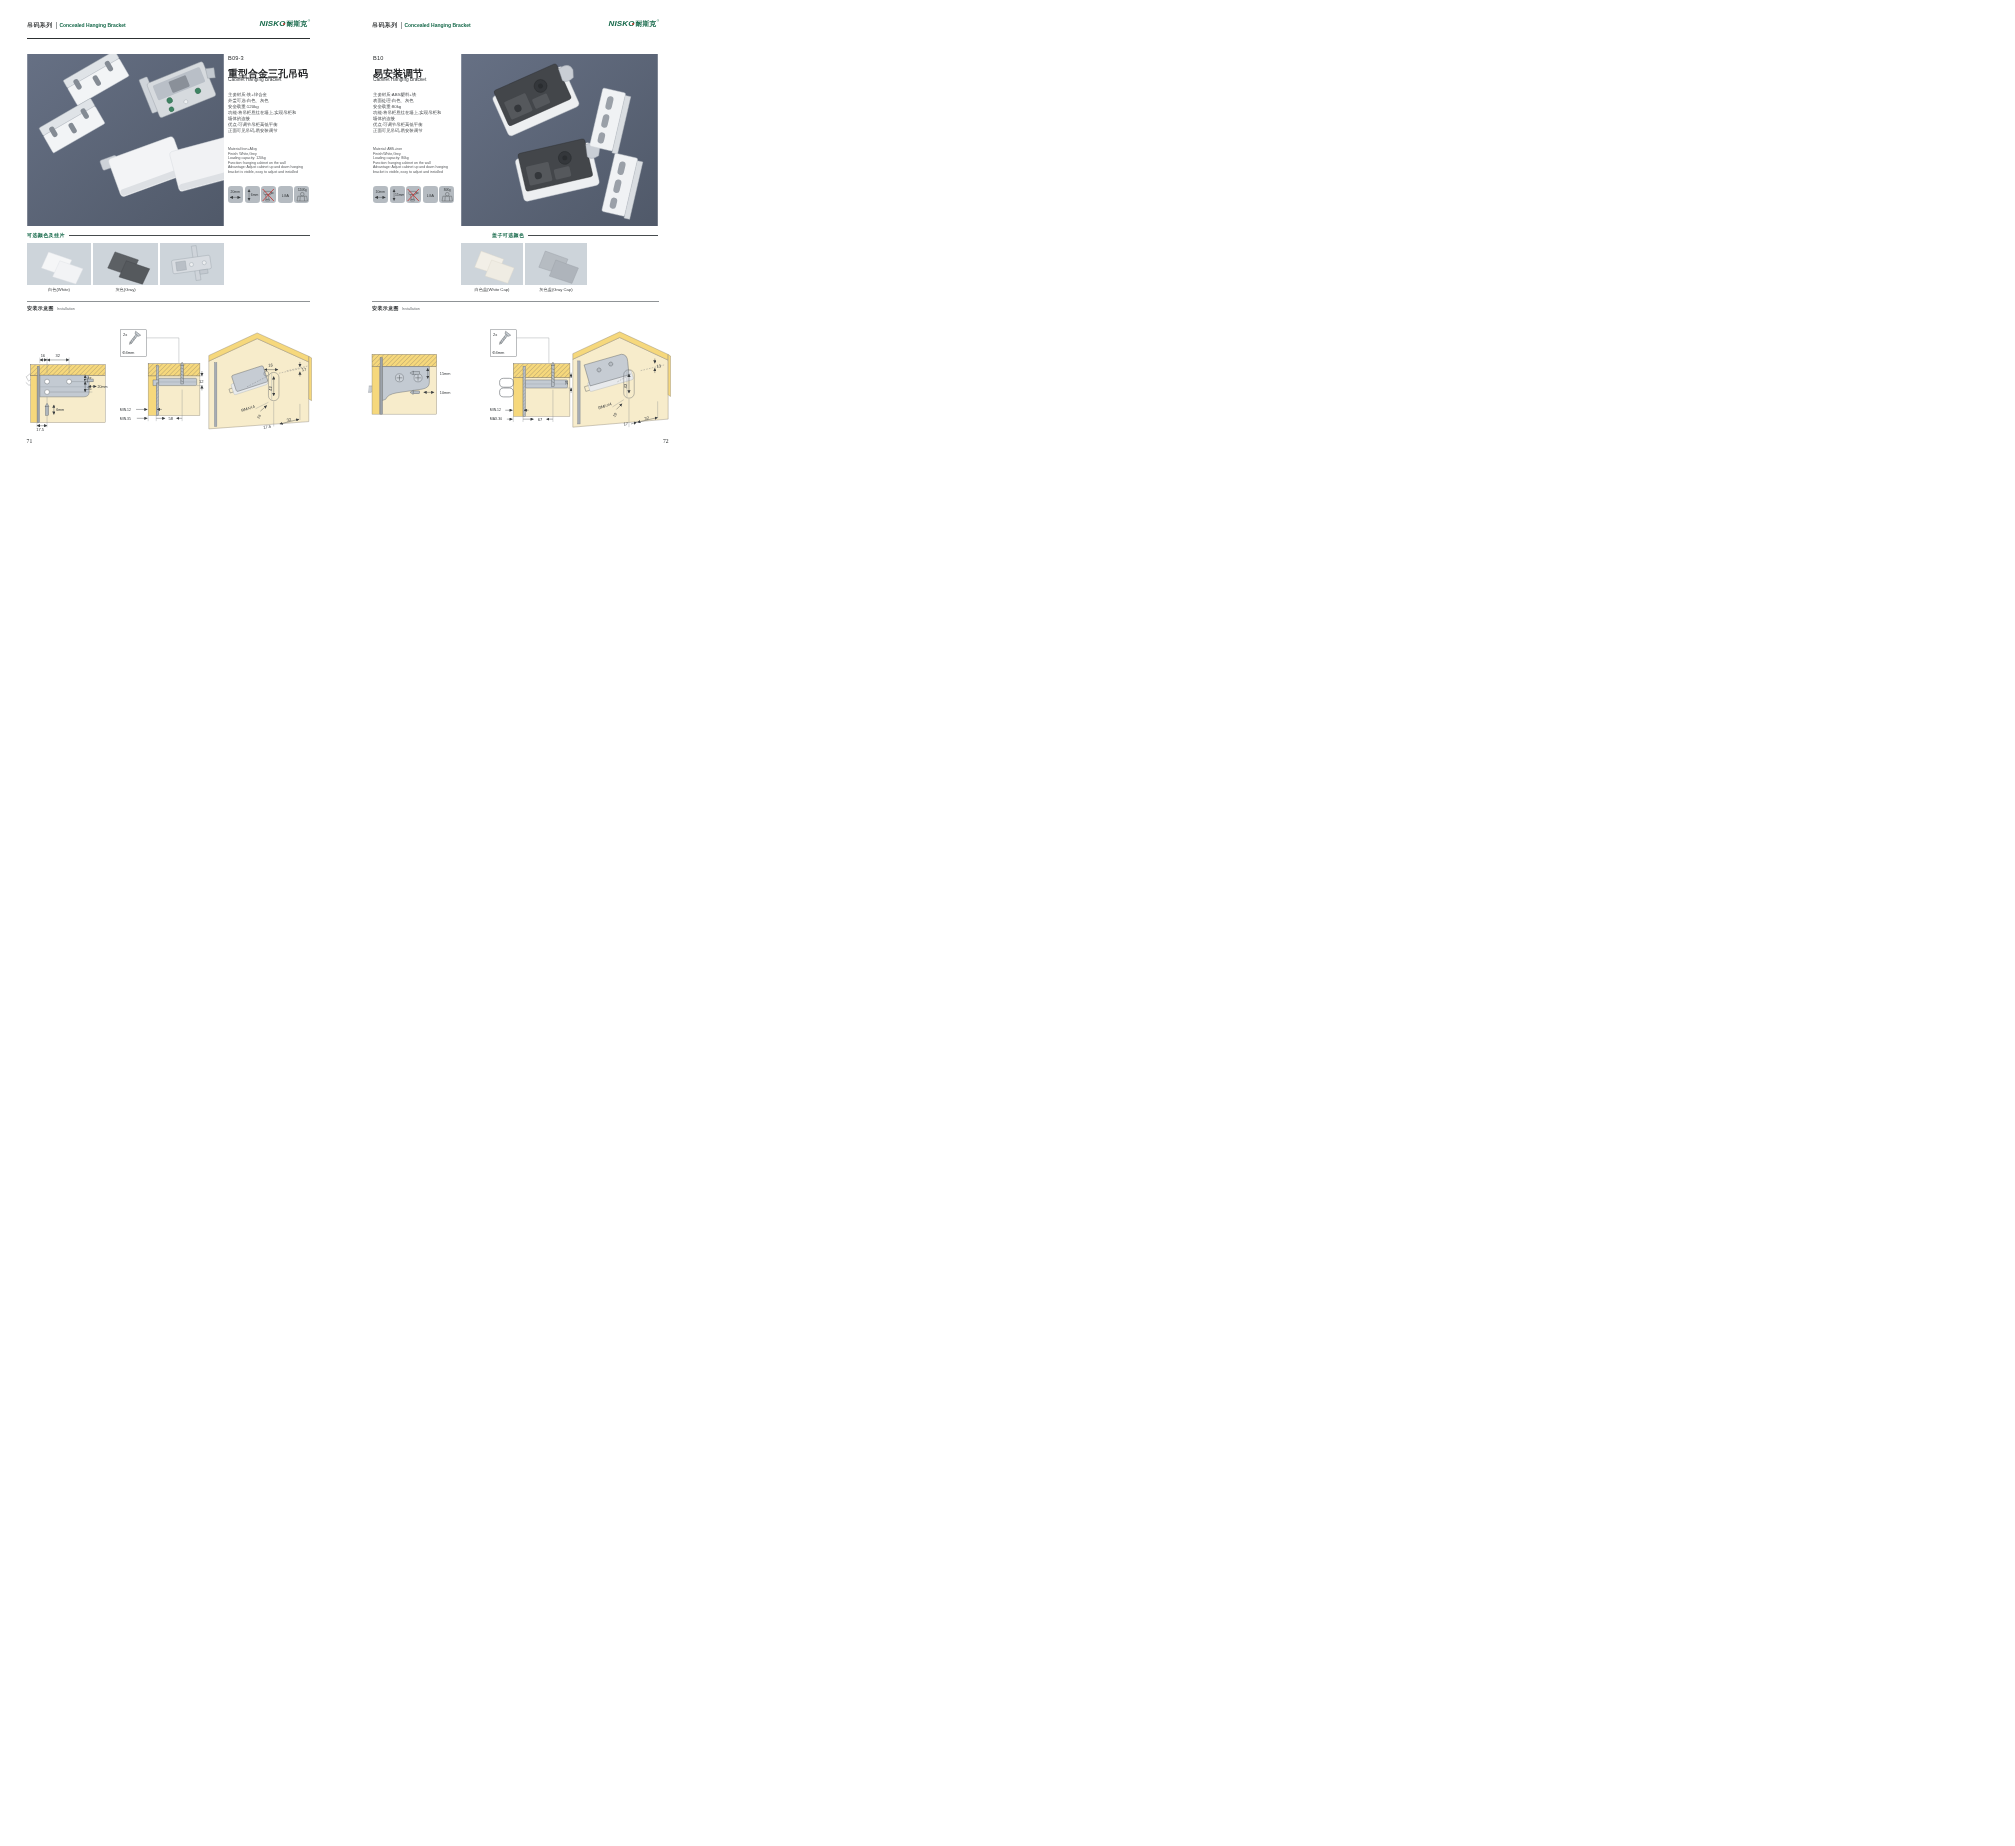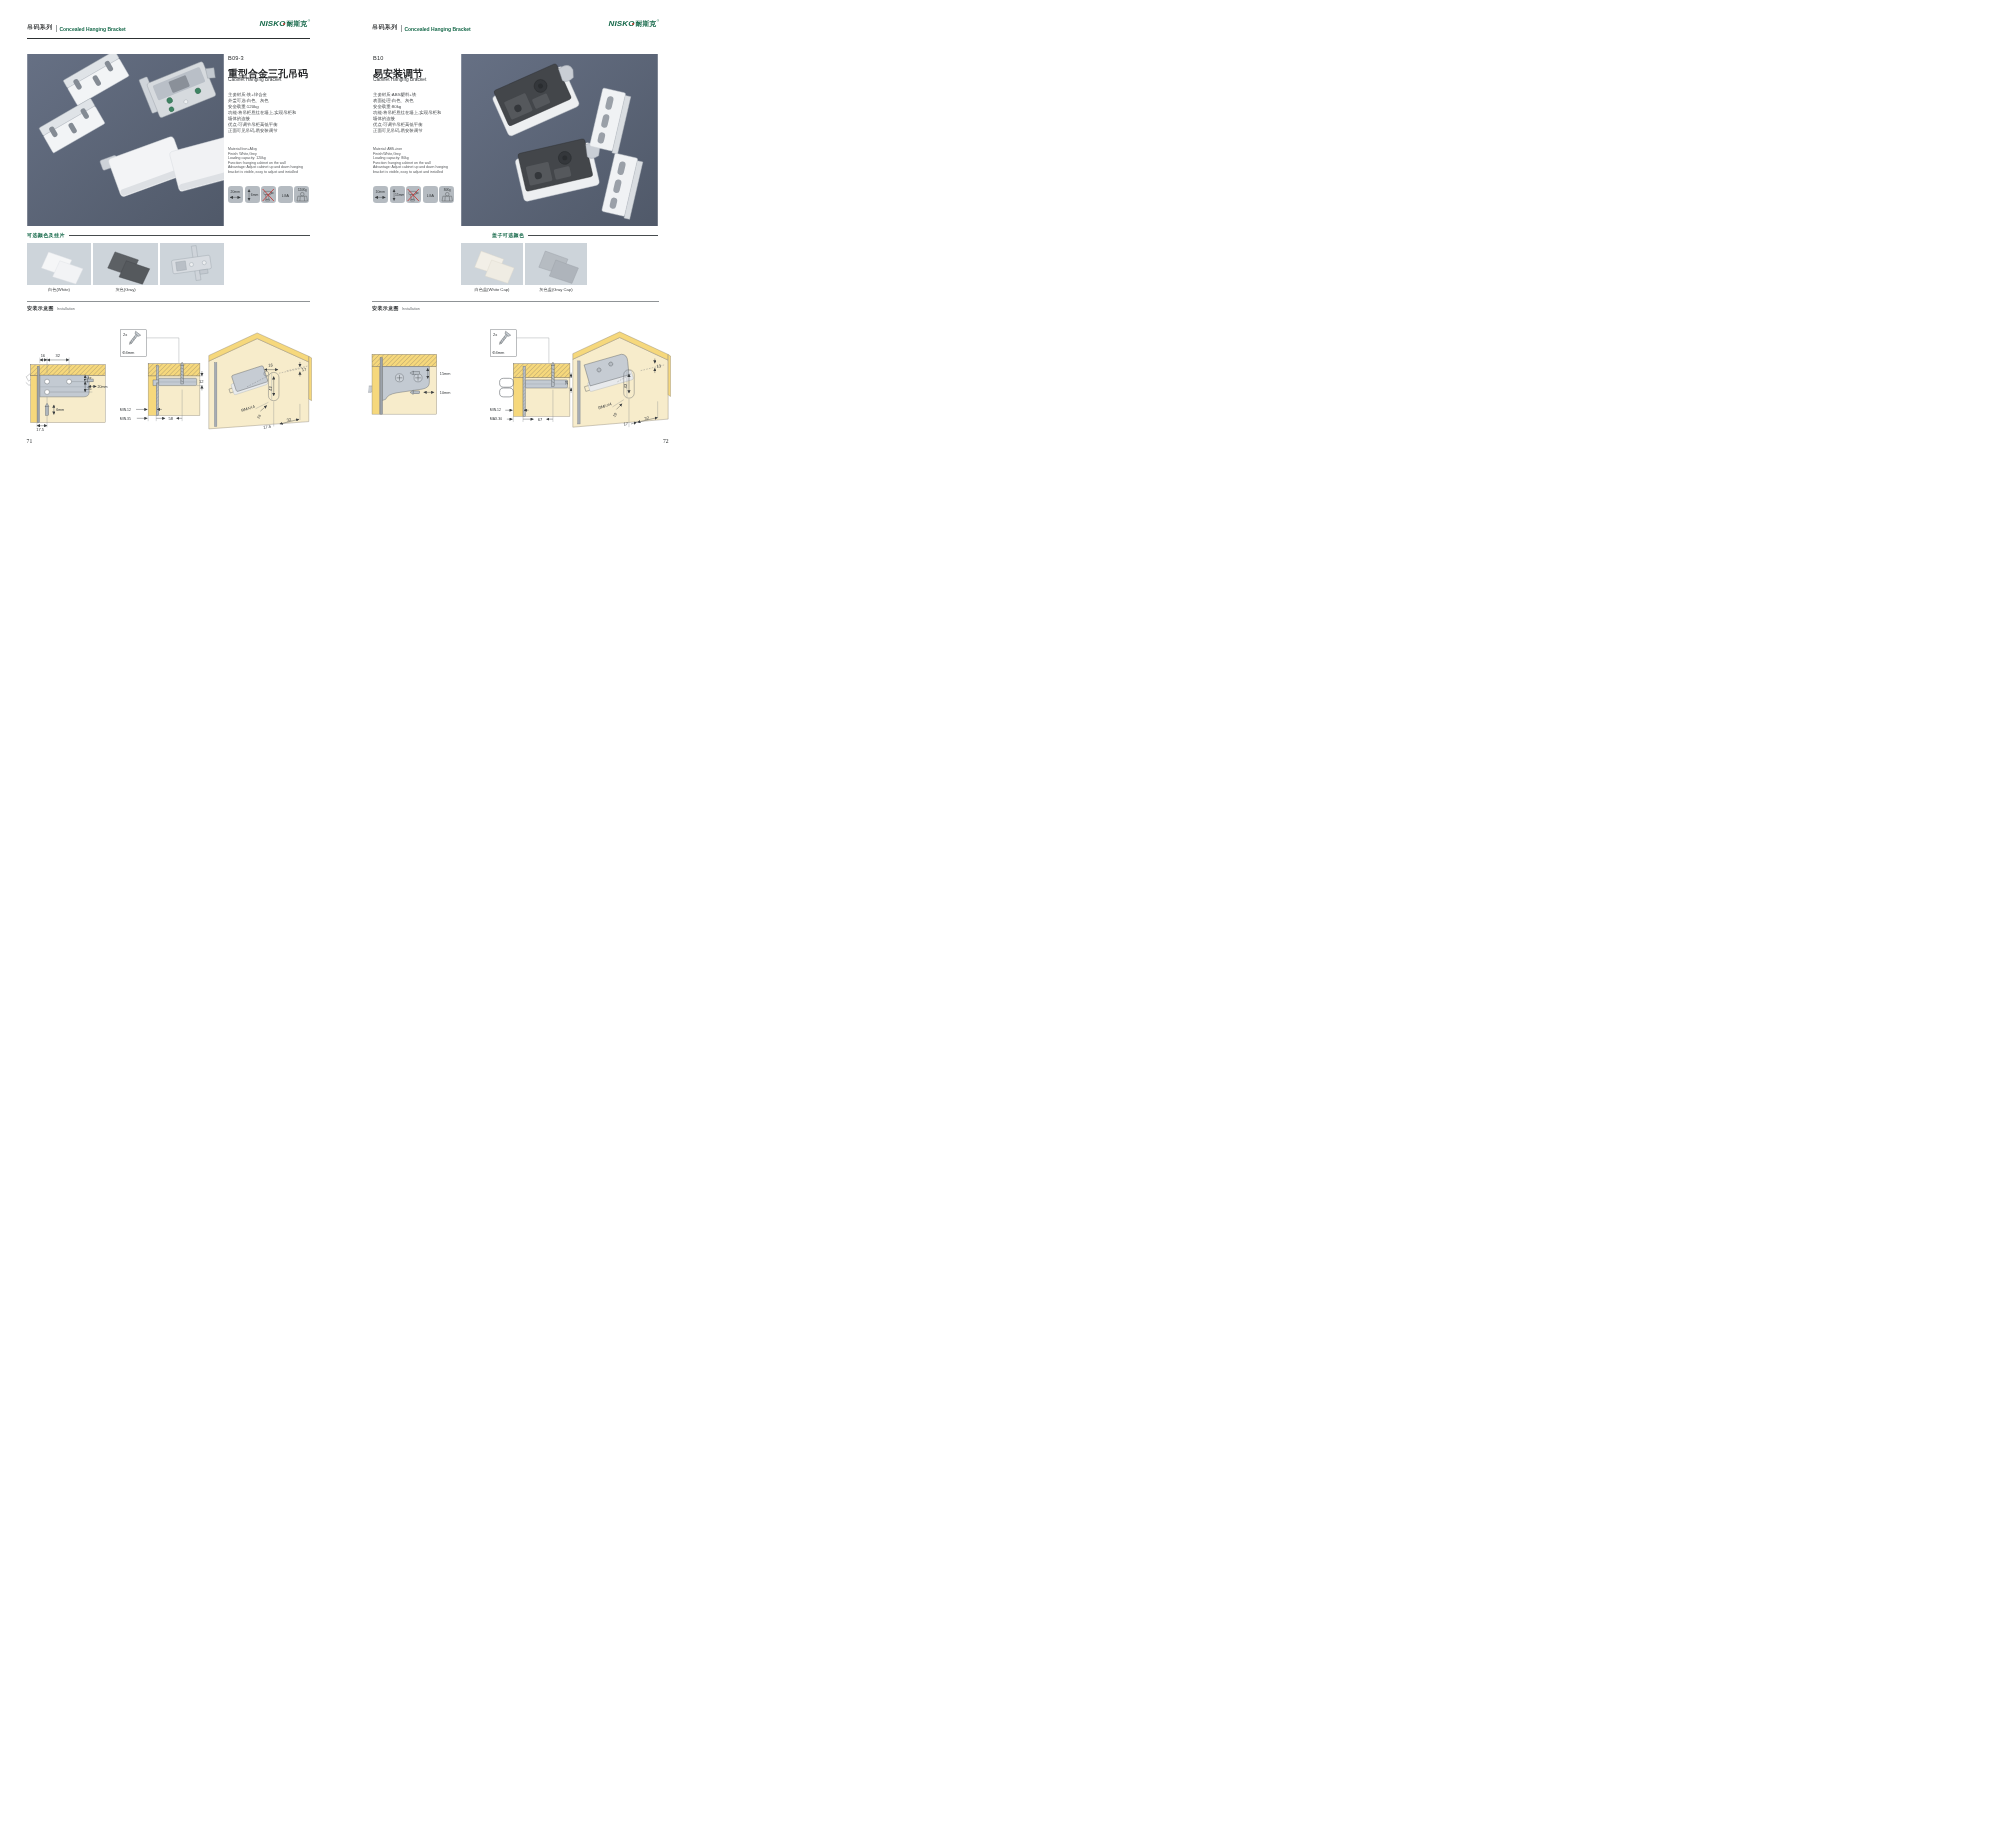--- a/index.html
+++ b/index.html
@@ -1,20 +1,20 @@
 <!DOCTYPE html>
 <html style="font-size:6.4px"><head>
 <meta charset="utf-8">
 <style>
   html,body{margin:0;padding:0;background:#ffffff;font-family:"Liberation Sans",sans-serif;}
   .sheet{position:relative;width:676px;height:462px;background:#fff;overflow:hidden;}
   .abs{position:absolute;}
 
   
-  .page-header{position:absolute;top:18.5px;height:13.7px;display:flex;align-items:flex-end;}
+  .page-header{position:absolute;top:18.5px;height:13.7px;display:flex;align-items:center;}
   .series-cn{font-size:6px;font-weight:bold;color:#3d3f40;letter-spacing:0.4px;}
   .hdr-vbar{width:0.4px;height:6.9px;background:#9a9e9f;margin:0 3.2px;}
   .series-en{font-size:5px;color:#16694A;font-weight:bold;}
   .logo{position:absolute;right:0;top:0.8px;color:#16694A;display:flex;align-items:flex-start;white-space:nowrap;}
   .brand-en{font-size:8px;font-weight:800;font-style:italic;letter-spacing:0.2px;position:relative;}
   .brand-en::after{content:"";position:absolute;right:1.2px;top:3.6px;width:2px;height:2px;border-radius:50%;background:#C4382F;}
   .brand-cn{font-size:6.9px;font-weight:800;margin-left:0.8px;}
   .brand-reg{font-size:3.2px;margin-left:0.4px;margin-top:-0.8px;}
   .hdr-underline{position:absolute;top:38px;height:1px;background:#2c3031;}
 

